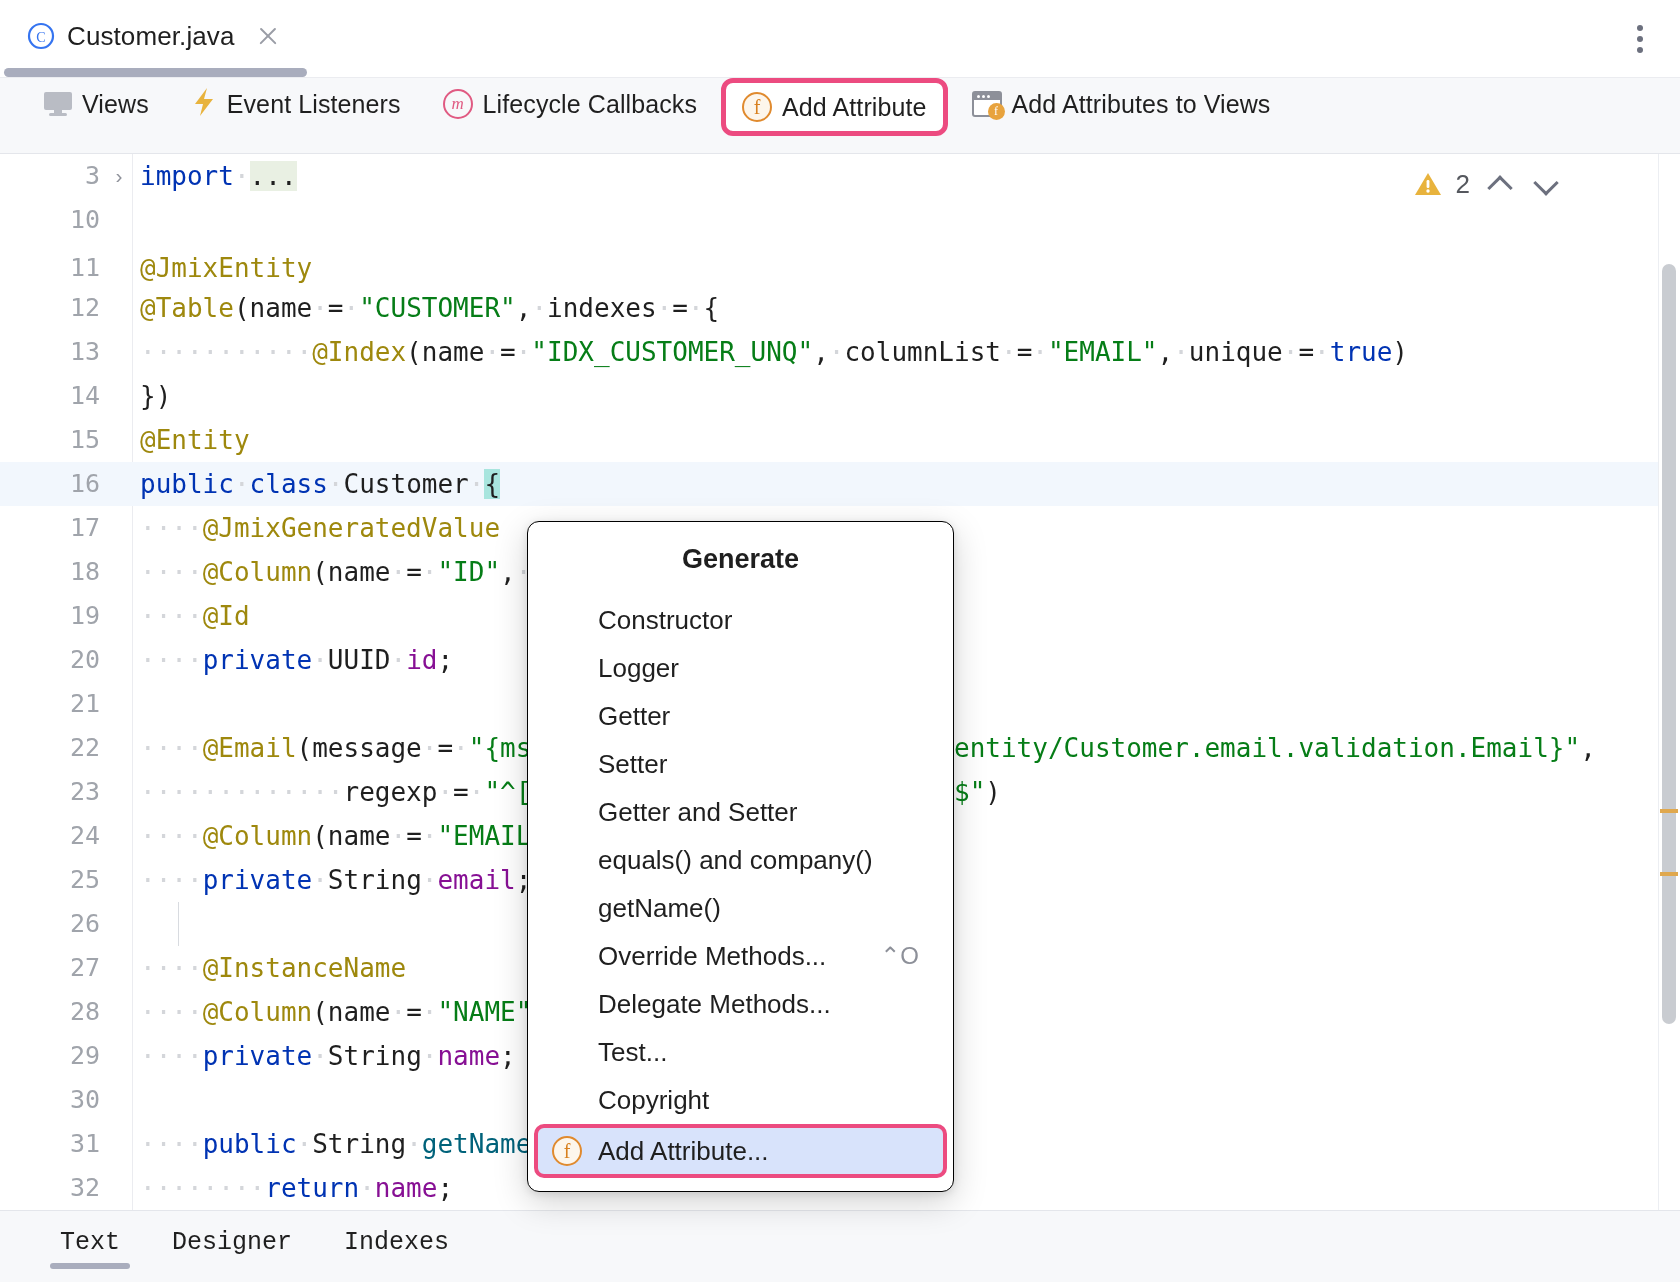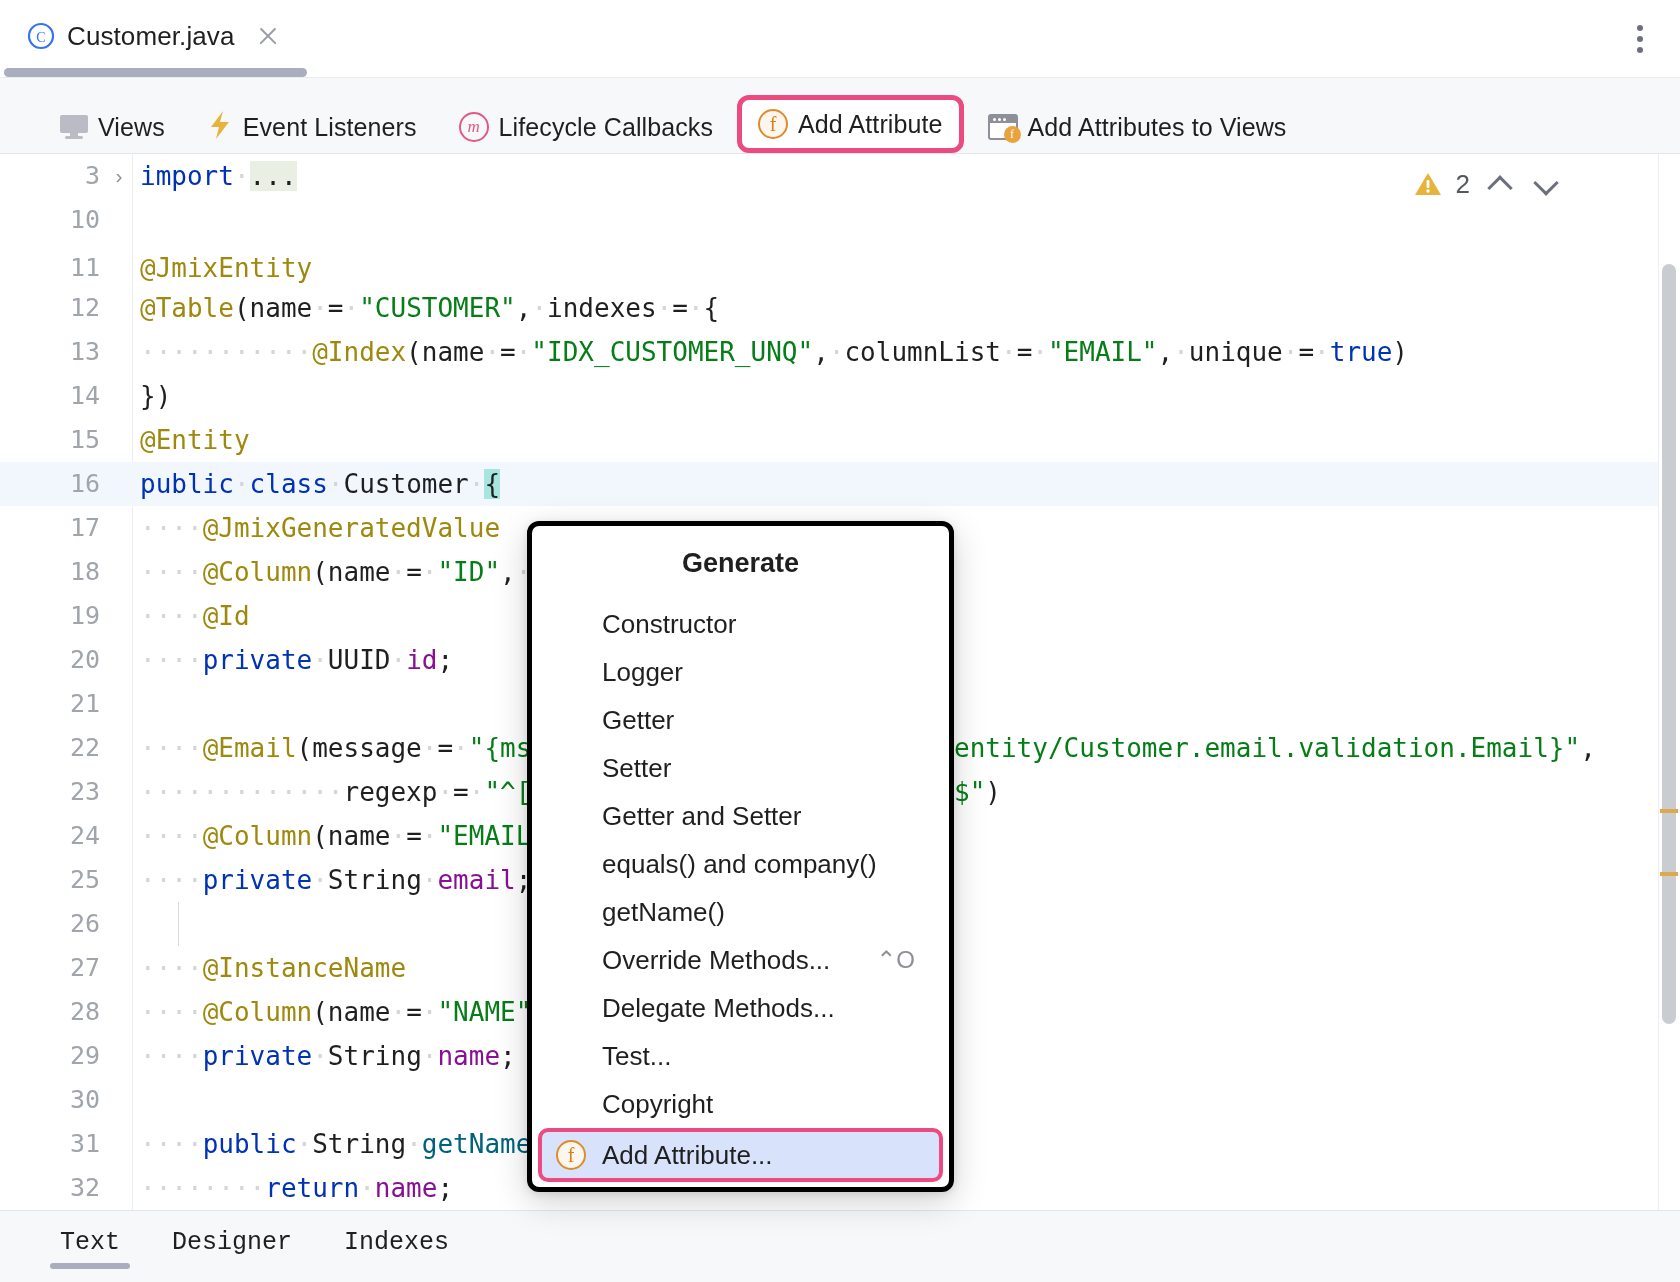--- a/index.html
+++ b/index.html
@@ -45,21 +45,21 @@
     position:absolute; right:26px; top:22px; width:28px; height:34px;
     display:flex; flex-direction:column; align-items:center; justify-content:space-between;
     padding:3px 0; cursor:pointer;
   }
   .kebab i { display:block; width:6px; height:6px; border-radius:50%; background:#6c707e; }
 
   
   .toolbar {
     position:absolute; left:0; top:78px; width:1680px; height:76px;
     background:#f7f8fa; border-bottom:1px solid #e4e6eb;
-    display:flex; align-items:flex-end; padding-left:44px; gap:0;
+    display:flex; align-items:flex-start; padding-left:28px; gap:0;
   }
   .tb-item {
     display:flex; align-items:center; gap:10px; height:52px;
     padding:0 16px; white-space:nowrap; cursor:pointer; border-radius:6px;
   }
   .tb-label { font-size:25px; color:#1f1f1f; letter-spacing:0.1px; }
   .tb-gap { width:10px; }
   .tb-highlight {
     border:5px solid #ec4b80; border-radius:12px;
     padding:0 16px; height:58px; background:#fff;
@@ -159,21 +159,21 @@
   }
   .scroll-thumb {
     position:absolute; right:4px; top:110px; width:14px; height:760px;
     background:#c9ccd1; border-radius:8px; cursor:pointer;
   }
   .marker-warn { position:absolute; right:2px; width:18px; height:4px; background:#e0a84e; }
 
   
   .popup {
     position:absolute; left:527px; top:521px; width:427px; height:671px;
-    background:#ffffff; border:5px solid #000000; border-radius:12px;
+    background:#ffffff; border:1px solid #000000; border-radius:12px;
     box-shadow: 0 10px 34px rgba(0,0,0,0.18), 0 2px 8px rgba(0,0,0,0.10);
     z-index:20; overflow:hidden;
   }
   .popup-title {
     height:74px; display:flex; align-items:center; justify-content:center;
     font-size:27px; font-weight:bold; color:#1f1f1f;
   }
   .pitem {
     height:48px; display:flex; align-items:center; padding-left:70px;
     font-size:26px; color:#1f1f1f; white-space:nowrap; cursor:pointer;

